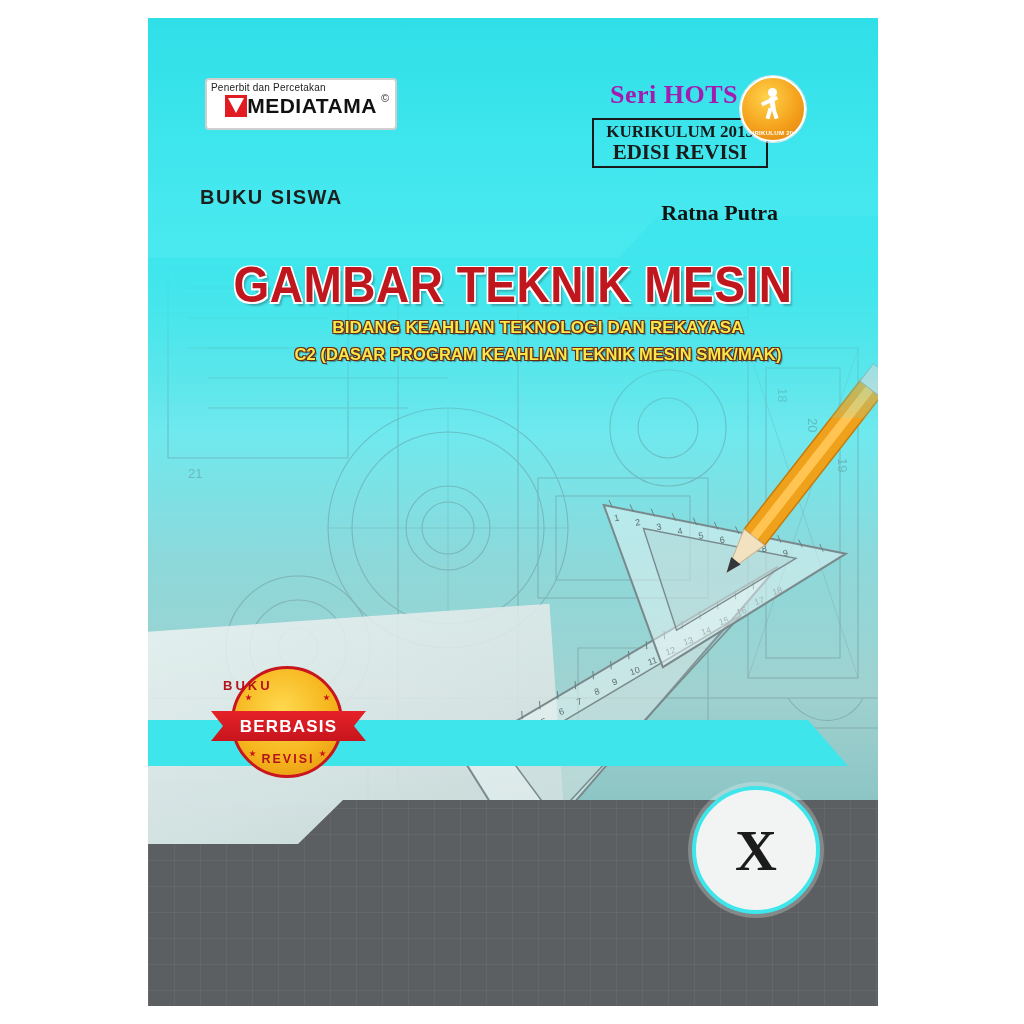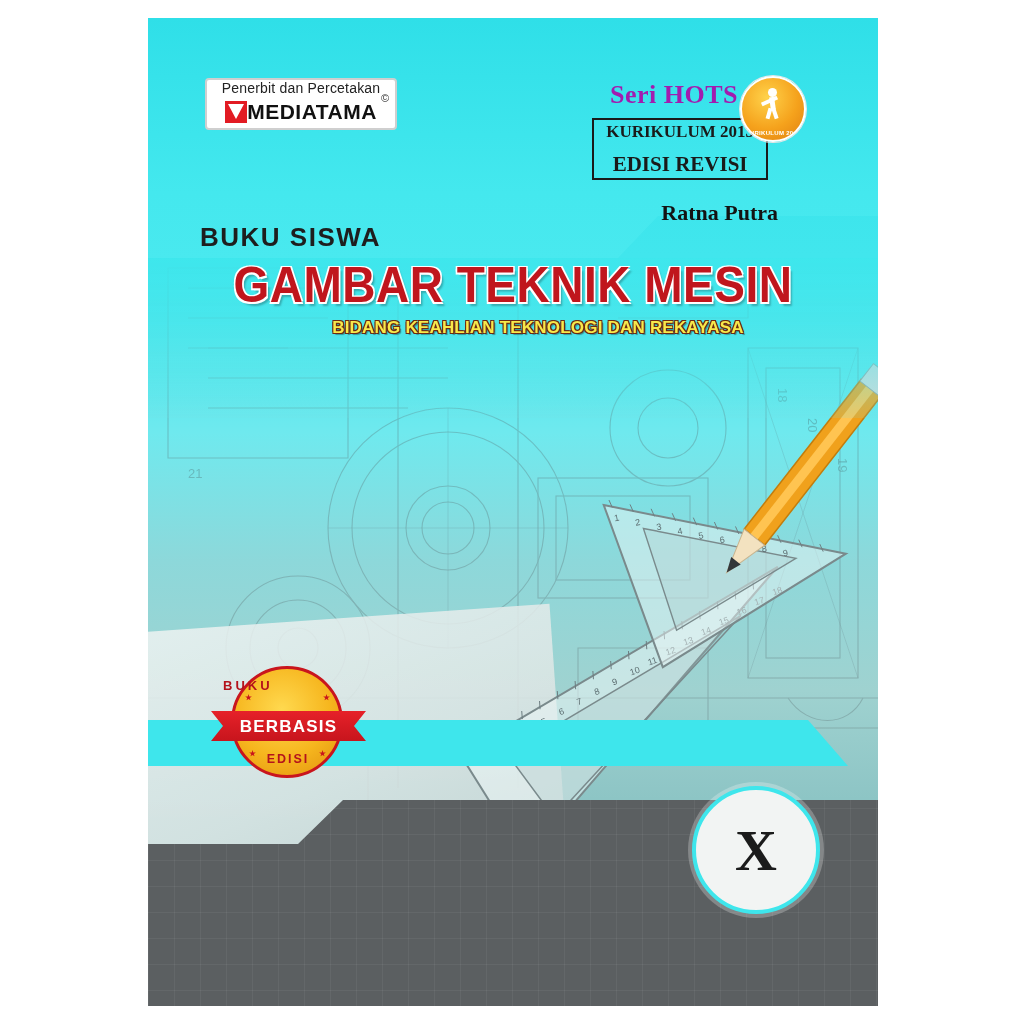--- a/index.html
+++ b/index.html
@@ -118,31 +118,30 @@
     top: 60px;
     width: 192px;
     height: 52px;
     background: #ffffff;
     border: 2px solid #cfcfcf;
     border-radius: 4px;
     box-sizing: border-box;
     padding: 3px 4px 0 4px;
   }
   .pub-top {
-    font-size: 14px;
+    font-size: 10px;
     color: #222;
-    text-align: center;
     letter-spacing: .2px;
     line-height: 10px;
   }
   .pub-main {
     display: flex;
     align-items: center;
     justify-content: center;
-    margin-top: 7px;
+    margin-top: 1px;
   }
   .pub-mark {
     width: 22px; height: 22px;
     background: #e21b23;
     position: relative;
   }
   .pub-mark::after {
     content: "";
     position: absolute;
     left: 3px; top: 3px;
@@ -193,21 +192,20 @@
     font-size: 17px;
     color: #1a1a1a;
     line-height: 19px;
   }
   .kurikulum-line2 {
     font-family: "Liberation Serif", serif;
     font-weight: bold;
     font-size: 21px;
     color: #1a1a1a;
     line-height: 22px;
-    margin-top: 12px;
   }
 
   
   .k13-badge {
     position: absolute;
     right: 72px;
     top: 58px;
     width: 62px; height: 62px;
     border-radius: 50%;
     background: radial-gradient(circle at 40% 32%, #ffd24a 0%, #f5a21c 55%, #e07f10 100%);
@@ -260,24 +258,23 @@
     letter-spacing: .3px;
   }
 
   
   .buku-siswa {
     position: absolute;
     left: 52px;
     top: 168px;
     font-family: "Liberation Sans", sans-serif;
     font-weight: bold;
-    font-size: 26px;
+    font-size: 20px;
     letter-spacing: 1.5px;
     color: #1e1e1e;
-    margin-top: 36px;
   }
   .author {
     position: absolute;
     right: 100px;
     top: 182px;
     font-family: "Liberation Serif", serif;
     font-weight: bold;
     font-size: 22px;
     color: #131313;
   }
@@ -549,33 +546,34 @@
         <div class="leg2"></div>
       </div>
       <div class="k13-text">KURIKULUM 2013</div>
     </div>
 
     <div class="buku-siswa">BUKU SISWA</div>
     <div class="author">Ratna Putra</div>
 
     <div class="main-title">GAMBAR TEKNIK MESIN</div>
     <div class="subtitle1">BIDANG KEAHLIAN TEKNOLOGI DAN REKAYASA</div>
+    <div class="subtitle2">C2 (DASAR PROGRAM KEAHLIAN TEKNIK MESIN SMK/MAK)</div>
 
     <div class="cyan-strip"></div>
     <div class="bottom-panel"></div>
     <div class="bottom-panel-grid"></div>
 
     <div class="seal">
       <div class="seal-circle"></div>
       <div class="seal-star" style="left:22px; top:36px;"></div>
       <div class="seal-star" style="left:100px; top:36px;"></div>
       <div class="seal-star" style="left:26px; top:92px;"></div>
       <div class="seal-star" style="left:96px; top:92px;"></div>
       <div class="seal-word-top">BUKU</div>
-      <div class="seal-word-bottom">EDISI</div>
+      <div class="seal-word-bottom">REVISI</div>
       <div class="ribbon">
         <span>BERBASIS</span>
       </div>
     </div>
 
     <div class="grade">
       <span>X</span>
     </div>
 
   </div>

